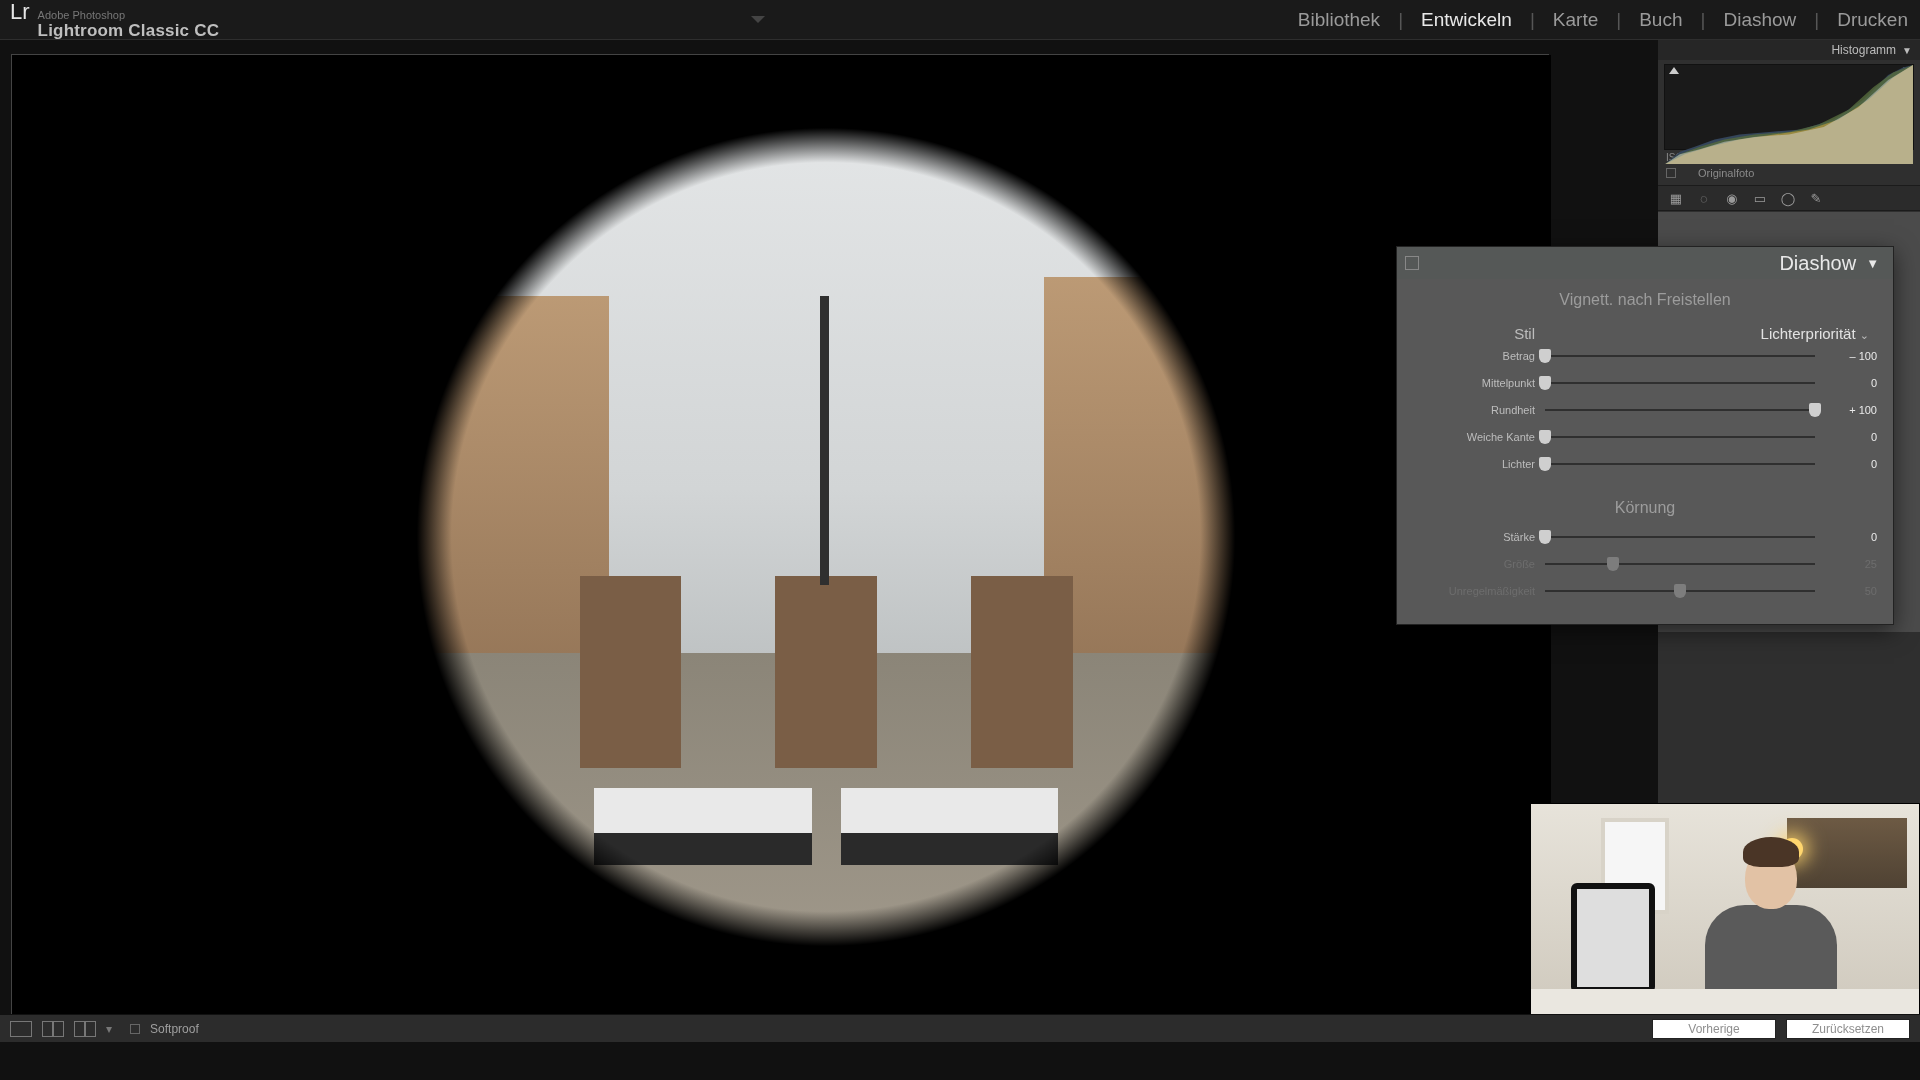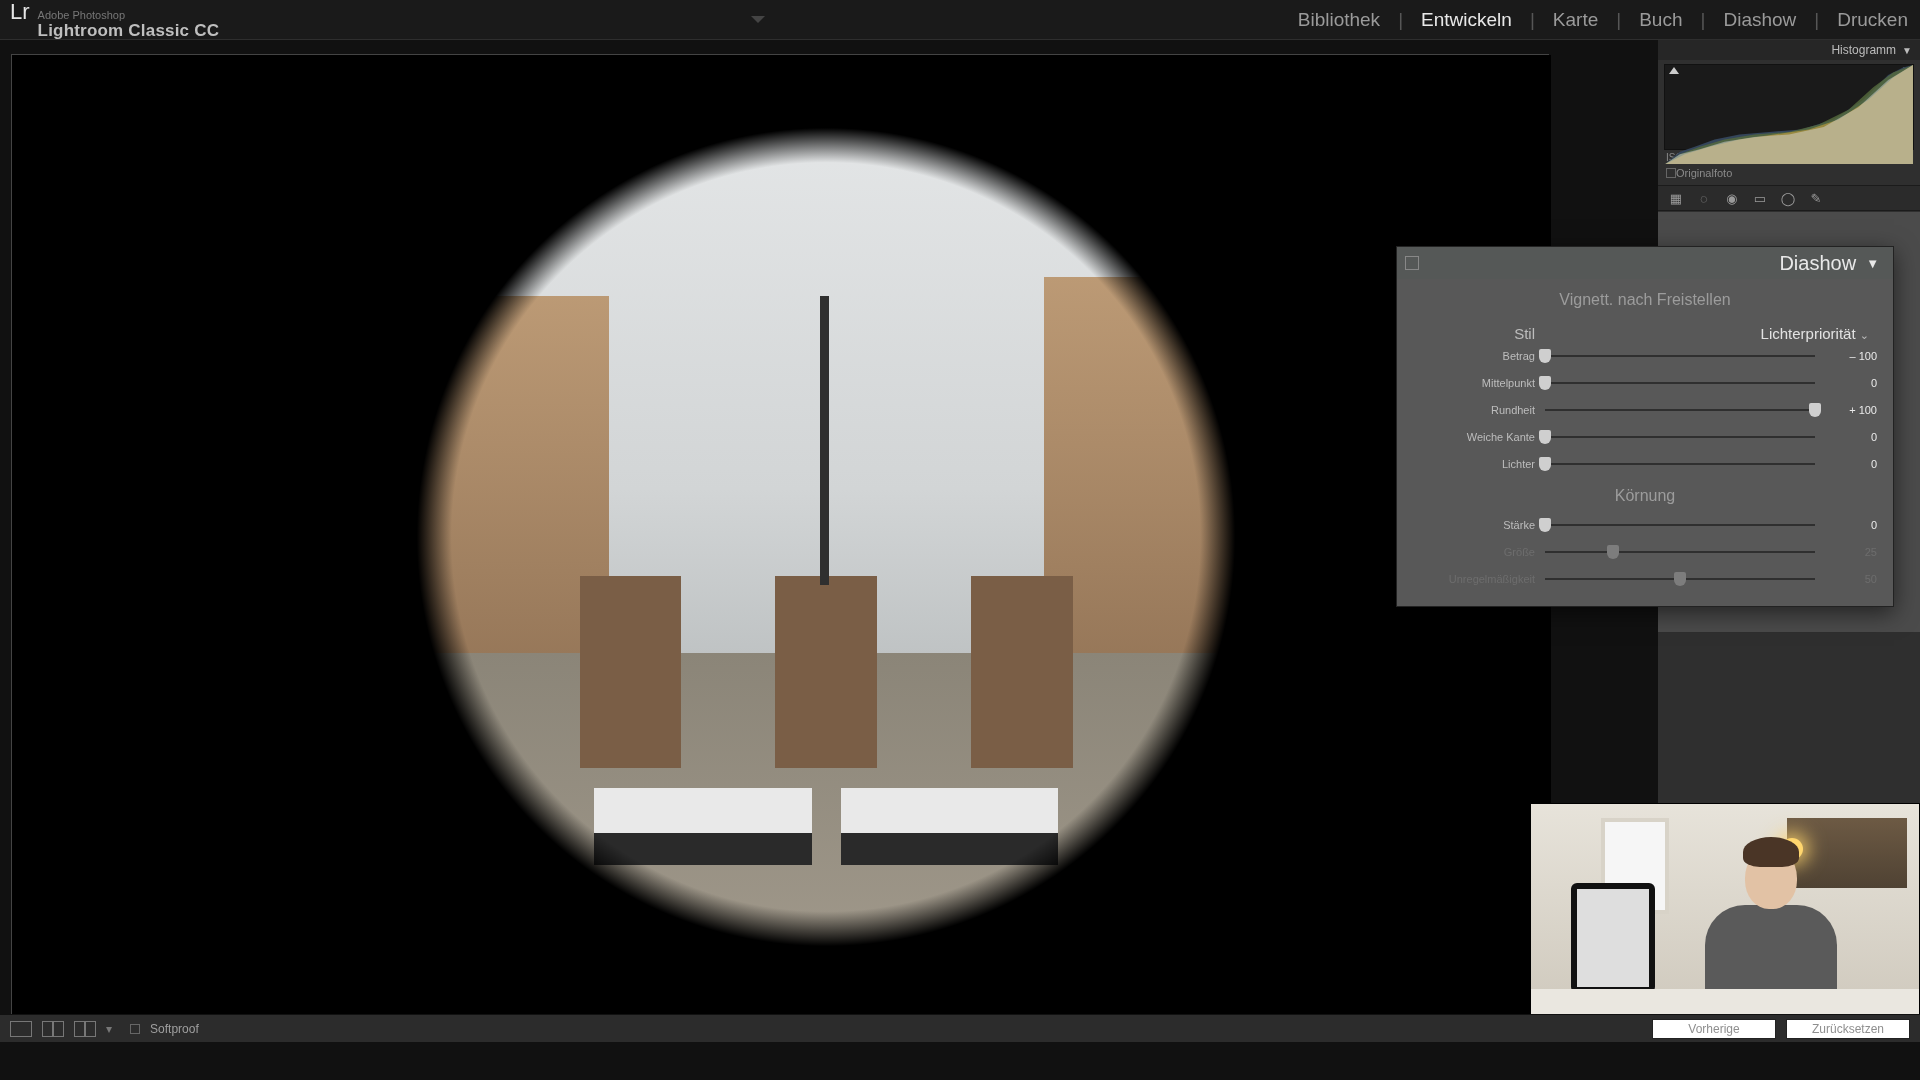--- a/index.html
+++ b/index.html
@@ -33,32 +33,32 @@
 .vignette{position:absolute;inset:0;background:radial-gradient(circle at center,transparent 0 43%,#000 47% 100%)}
 
 .rail{position:absolute;right:0;top:0;width:262px;height:1000px;background:#2f2f2f}
 .hist-head{display:flex;justify-content:flex-end;align-items:center;height:20px;padding:0 8px;font-size:12px;color:#bcbcbc;background:#262626}
 .hist-head .tri{font-size:10px;margin-left:6px}
 .hist{position:relative;height:86px;margin:4px 6px 0;border:1px solid #111;background:#1a1a1a}
 .hist-clipL,.hist-clipR{position:absolute;top:2px;width:0;height:0;border-left:5px solid transparent;border-right:5px solid transparent;border-bottom:7px solid #ccc}
 .hist-clipL{left:4px}.hist-clipR{right:4px}
 .hist svg{position:absolute;inset:0}
 .hist-info{display:flex;justify-content:space-between;font-size:10px;color:#8a8a8a;padding:2px 8px}
-.orig{display:flex;align-items:center;gap:0;margin:2px 8px 6px;font-size:11px;color:#8a8a8a}
+.orig{display:flex;align-items:center;gap:22px;margin:2px 8px 6px;font-size:11px;color:#8a8a8a}
 .orig .cb{width:10px;height:10px;border:1px solid #666}
 .toolstrip{display:flex;align-items:center;gap:12px;height:26px;padding:0 10px;border-top:1px solid #1b1b1b;border-bottom:1px solid #1b1b1b;background:#2b2b2b}
 .toolstrip span{width:16px;height:16px;display:inline-flex;align-items:center;justify-content:center;color:#9a9a9a;font-size:13px}
 .blank{height:420px;background:#4b4b4b;margin-top:1px}
 
 .panel{position:absolute;right:26px;top:206px;width:498px;background:#585858;border:1px solid #222;box-shadow:0 6px 22px rgba(0,0,0,.55)}
 .panel-head{display:flex;align-items:center;height:32px;padding:0 14px 0 8px;background:#555857}
 .pan-sw{width:14px;height:14px;border:1px solid #888;margin-right:auto}
 .pan-title{color:#e8e8e8;font-size:20px}
 .pan-tri{margin-left:10px;color:#e8e8e8;font-size:13px}
-.panel-body{padding:6px 16px 14px;background:#585858}
+.panel-body{padding:6px 16px 20px;background:#585858}
 .sect{color:#9c9c9c;text-align:center;font-size:16px;margin:6px 0 6px}
 .row{display:flex;align-items:center;height:27px;font-size:11px}
 .row .lbl{width:132px;text-align:right;color:#bdbdbd;padding-right:10px}
 .row .slider{position:relative;flex:1;height:16px}
 .row .slider .track{position:absolute;left:0;right:0;top:7px;height:2px;background:#2f2f2f}
 .row .slider .thumb{position:absolute;top:1px;width:12px;height:14px;background:#cfcfcf;border-radius:2px 2px 6px 6px;transform:translateX(-50%)}
 .row .val{width:62px;text-align:right;color:#eaeaea;font-variant-numeric:tabular-nums;padding-left:6px}
 .row.disabled .lbl,.row.disabled .val{color:#6d6d6d}
 .row.disabled .slider .thumb{background:#7d7d7d}
 .style-row{display:flex;align-items:flex-end;height:27px}
@@ -218,21 +218,21 @@
       </div>
       <div class="row">
         <span class="lbl">Lichter</span>
         <div class="slider">
             <div class="track"></div>
             <div class="thumb" style="left:0%"></div>
           </div>
         <span class="val">0</span>
       </div>
 
-      <div class="sect" style="margin-top:10px">Körnung</div>
+      <div class="sect" style="margin-top:22px">Körnung</div>
       <div class="row">
         <span class="lbl">Stärke</span>
         <div class="slider">
             <div class="track"></div>
             <div class="thumb" style="left:0%"></div>
           </div>
         <span class="val">0</span>
       </div>
       <div class="row disabled">
         <span class="lbl">Größe</span>

